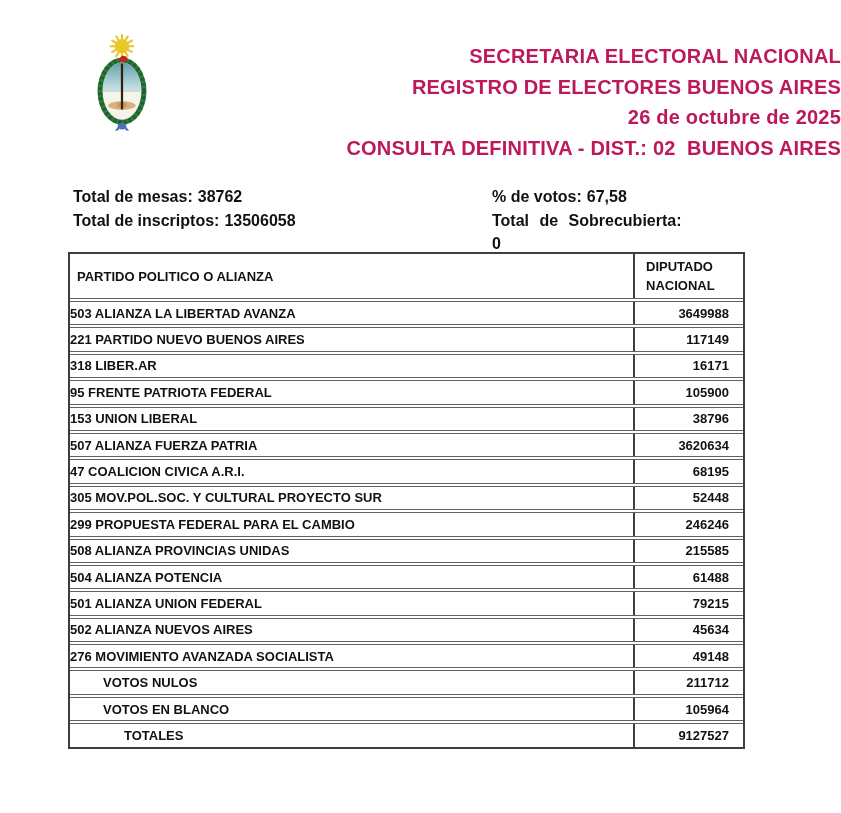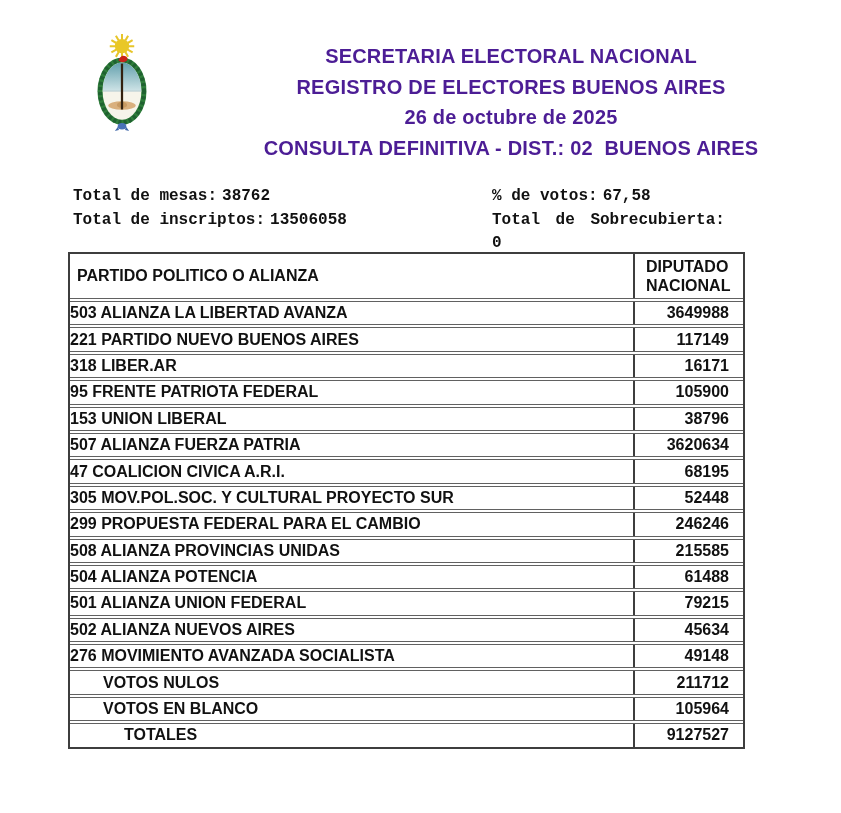--- a/index.html
+++ b/index.html
@@ -22,45 +22,46 @@
 
   
   .titles {
     position: absolute; left: 181px; top: 41px;
     width: 660px; text-align: center;
   }
   .title-line {
     font-size: 20px; line-height: 30.5px;
     letter-spacing: 0.2px;
     white-space: pre;
-    color: #4c1d95;
+    color: #be185d;
+    text-align: right;
   }
 
   
   .stats-left {
     position: absolute; left: 73px; top: 185px;
     font-size: 16px; line-height: 23.5px;
   }
   .stats-right {
     position: absolute; left: 492px; top: 185px;
     font-size: 16px; line-height: 23.5px;
     width: 260px;
   }
-  .stat-line { white-space: pre; font-family: Liberation Mono, monospace; }
+  .stat-line { white-space: pre; }
   .stat-label { margin-right: 5px; }
   .sobre-label { word-spacing: 6px; }
 
   
   .rtable {
     position: absolute; left: 68px; top: 252px;
     width: 677px;
     box-sizing: border-box;
     border: 2px solid #3e3e3e;
     background: #ffffff;
-    font-size: 16px;
+    font-size: 13px;
   }
   .thead-row { display: flex; height: 44px; }
   .trow { display: flex; height: 26.4px; border-top: 4px double #616161; box-sizing: border-box; }
   .cell { box-sizing: border-box; overflow: hidden; white-space: nowrap; }
   .cell-party {
     width: 563px;
     display: flex; align-items: center;
     padding-left: 0;
   }
   .cell-votes {

